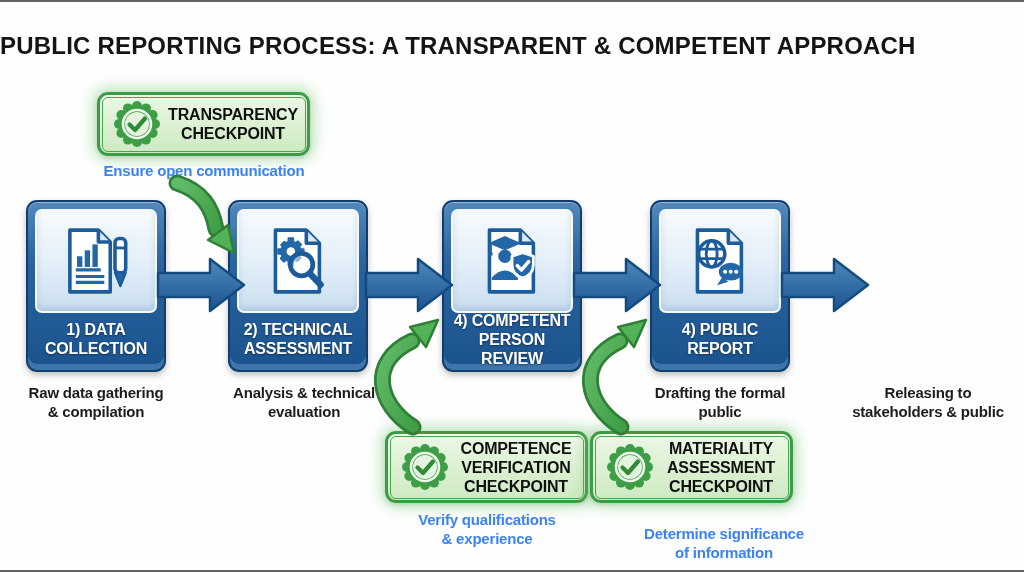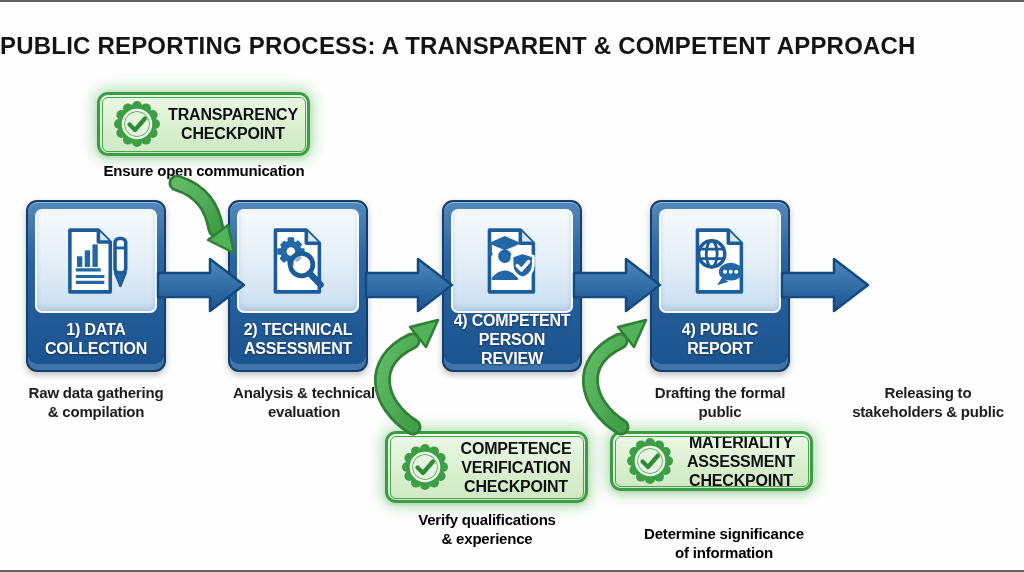--- a/index.html
+++ b/index.html
@@ -56,21 +56,21 @@
   .badge::before {
     content:""; position:absolute; inset:1.5px; border:1.6px solid #4aa44f;
     border-radius:6px; pointer-events:none;
   }
   .badge-title {
     flex:1; text-align:center; font-weight:bold; font-size:16px;
     line-height:19px; color:#101010; letter-spacing:-.2px; white-space:pre-line;
   }
   .badge-caption {
     position:absolute; text-align:center; font-size:15px; line-height:19px;
-    color:#000000; white-space:pre-line; font-weight:bold; letter-spacing:-.2px; z-index:4;
+    color:#3b82f6; white-space:pre-line; font-weight:bold; letter-spacing:-.2px; z-index:4;
   }
   .seal { width:48px; height:48px; flex:0 0 auto; }
 
   .overlay { position:absolute; left:0; top:0; z-index:5; pointer-events:none; }
   .defs-holder { position:absolute; width:0; height:0; overflow:hidden; }
 </style>
 </head>
 <body>
 
 <div class="canvas">
@@ -210,21 +210,21 @@
     <svg class="seal" viewBox="0 0 48 48">
         <use href="#rosette"></use>
       </svg>
     <div class="badge-title">COMPETENCE
 VERIFICATION
 CHECKPOINT</div>
   </div>
   <div class="badge-caption" style="left:367px; top:510px; width:240px">Verify qualifications
 &amp; experience</div>
 
-  <div class="badge" style="left:610px; top:431px; width:203px; height:60px">
+  <div class="badge" style="left:590px; top:431px; width:203px; height:72px">
     <svg class="seal" viewBox="0 0 48 48">
         <use href="#rosette"></use>
       </svg>
     <div class="badge-title">MATERIALITY
 ASSESSMENT
 CHECKPOINT</div>
   </div>
   <div class="badge-caption" style="left:604px; top:524px; width:240px">Determine significance
 of information</div>
 

